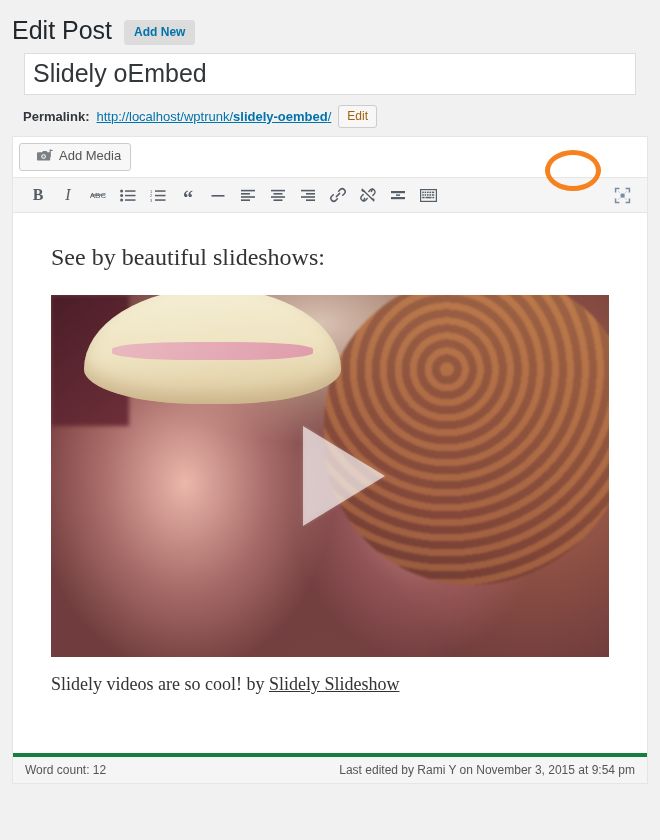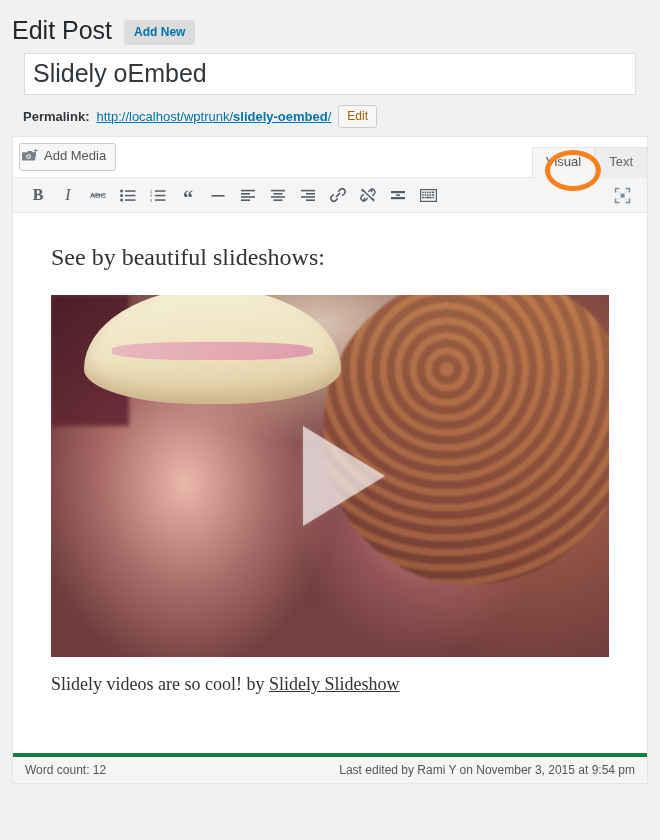--- a/index.html
+++ b/index.html
@@ -103,21 +103,21 @@
   }
   .add-media-btn {
     display: inline-flex;
     align-items: center;
     gap: 5px;
     background: #f7f7f7;
     border: 1px solid #ccc;
     border-radius: 3px;
     color: #555;
     font-size: 13px;
-    padding: 4px 9px 5px 2px;
+    padding: 4px 9px 5px 17px;
     line-height: 1.3;
     cursor: pointer;
     vertical-align: middle;
   }
   .media-icon { display: inline-block; width: 17px; height: 15px; position: relative; }
 
   .tabs {
     position: absolute;
     right: 0px;
     bottom: -1px;
@@ -312,24 +312,20 @@
           <circle cx="6.6" cy="7.5" r="2.35" fill="#f7f7f7"></circle>
           <circle cx="6.6" cy="7.5" r="1.25" fill="#7b8086"></circle>
           <path d="M13.2 0.6v6.1" stroke="#7b8086" stroke-width="1.3" fill="none"></path>
           <path d="M13.2 0.6c1.4.25 2.5.55 3.0 1.1-.5.6-1.6.35-3.0.1z" fill="#7b8086"></path>
           <circle cx="12.3" cy="7.0" r="1.5" fill="#7b8086"></circle>
         </svg>
       </span>
       <span>Add Media</span>
     </span>
 
-    <div class="tabs">
-      <div class="ed-tab active">Visual</div>
-      <div class="ed-tab inactive">Text</div>
-    </div>
   </div>
 
   <div class="toolbar">
 
     <div class="tb-btn" style="font-weight:700;font-size:16px;font-family:'Liberation Serif',serif;">B</div>
 
     <div class="tb-btn" style="font-style:italic;font-size:16px;font-family:'Liberation Serif',serif;">I</div>
 
     <div class="tb-btn">
       <svg width="22" height="14" viewBox="0 0 22 14">

